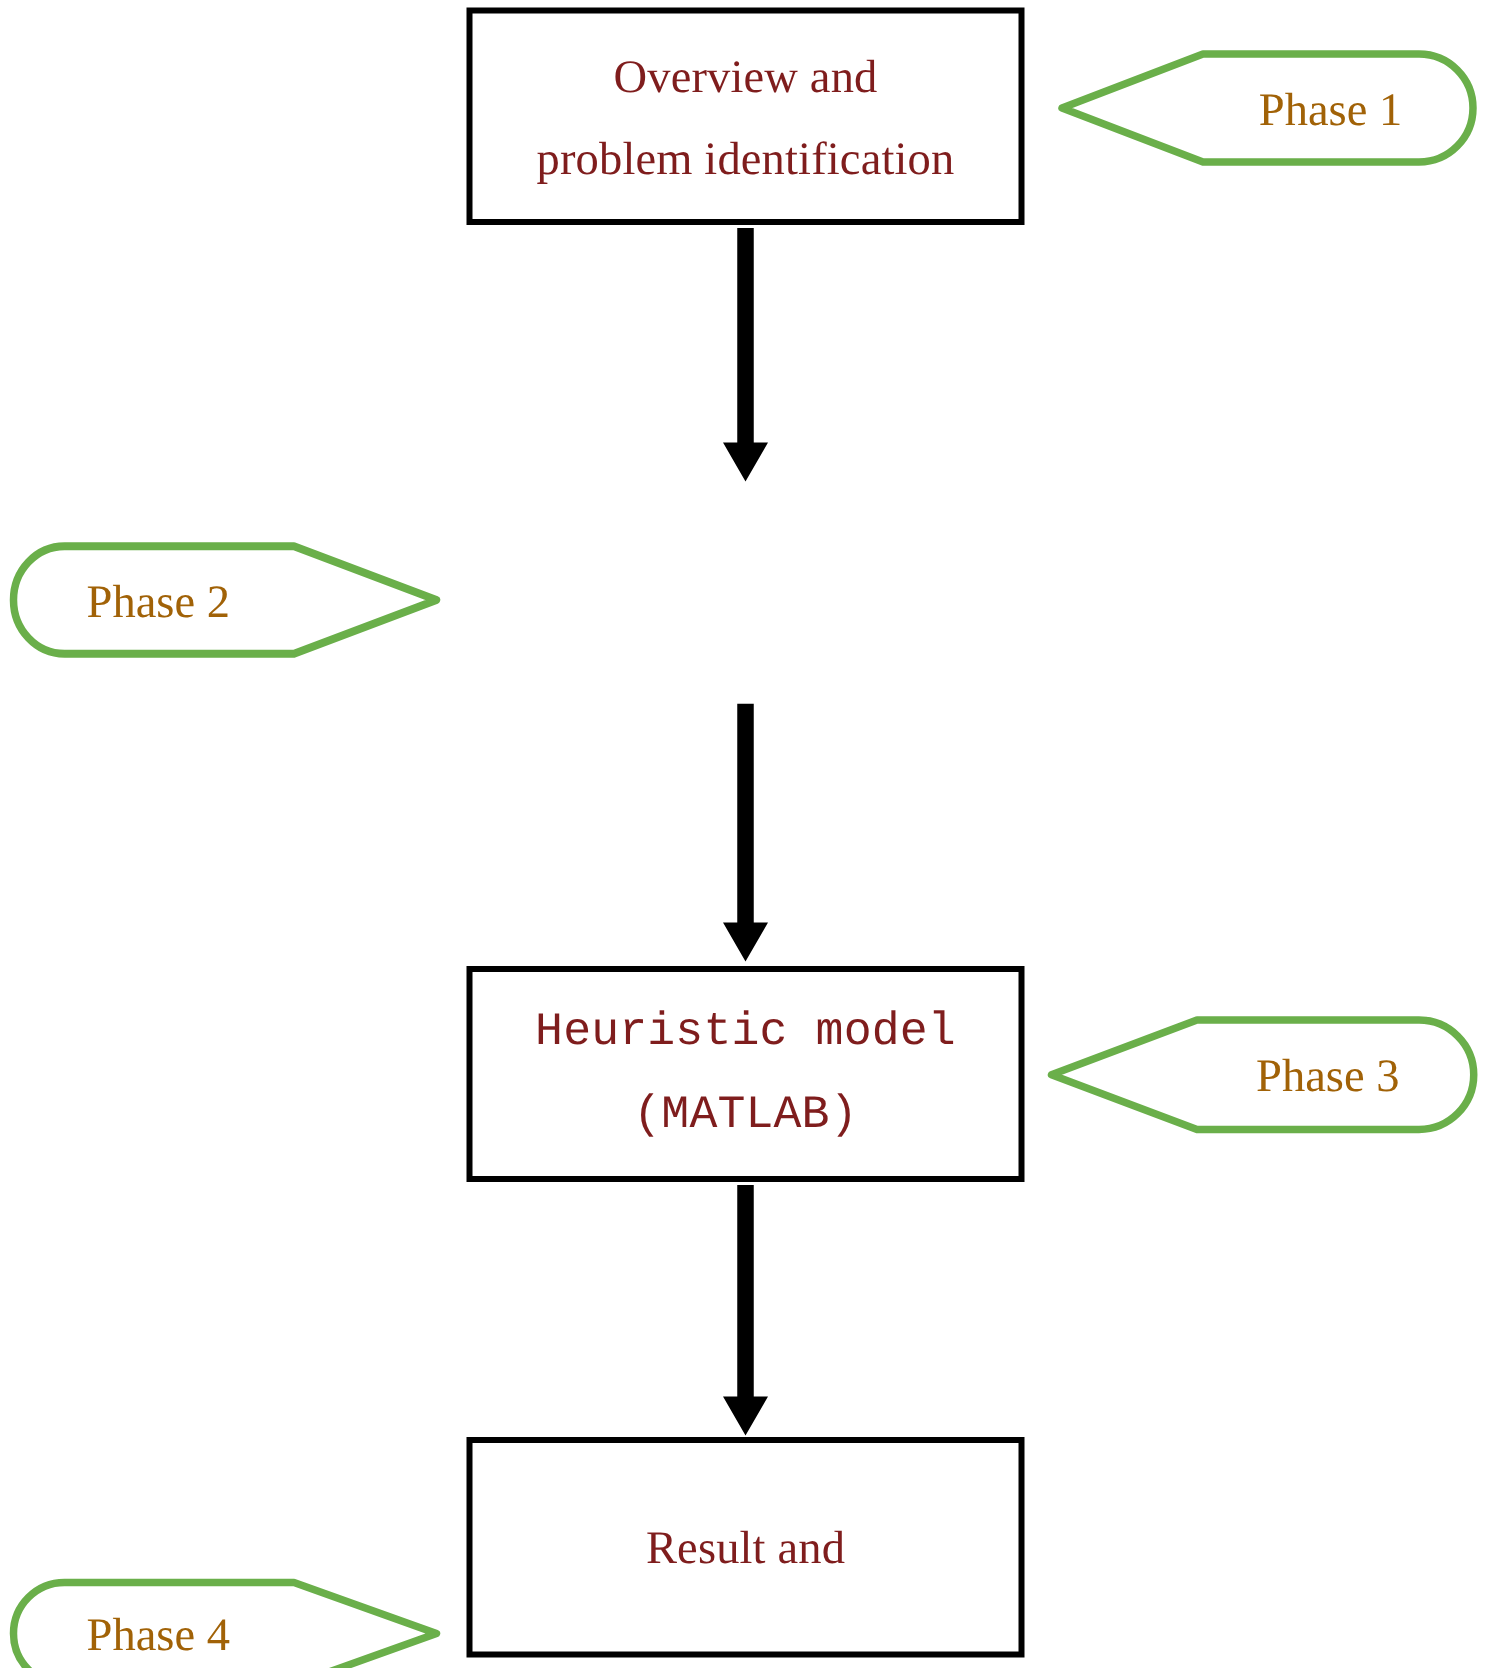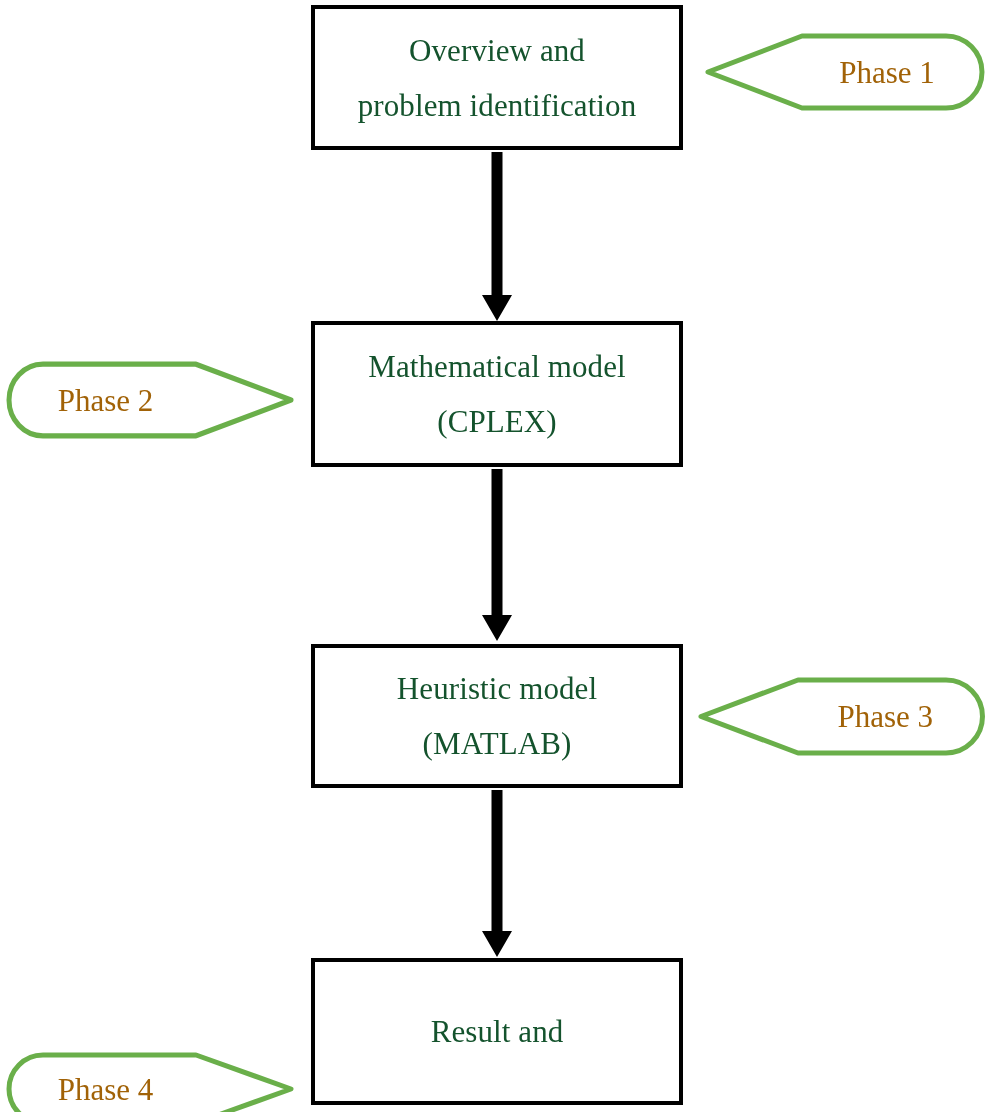--- a/index.html
+++ b/index.html
@@ -26,21 +26,21 @@
     border: 4px solid #000000;
     background: #ffffff;
     display: flex;
     flex-direction: column;
     align-items: center;
     justify-content: center;
     text-align: center;
   }
   .box-line {
     display: block;
-    color: #14532d;
+    color: #7f1d1d;
     font-size: 31px;
     line-height: 1.00;
     letter-spacing: 0.1px;
     white-space: nowrap;
   }
   .box-line + .box-line {
     margin-top: 24px;
   }
 
   
@@ -95,39 +95,35 @@
     </svg>
     <span class="phase-label">Phase 1</span>
   </div>
 
   <div class="connector-arrow" style="left:466px; top:152px; width:62px; height:172px;">
     <svg viewBox="0 0 62 172" preserveAspectRatio="none">
       <path d="M 25.5 0 L 36.5 0 L 36.5 143 L 46 143 L 31 169 L 16 143 L 25.5 143 Z" fill="#000000"></path>
     </svg>
   </div>
 
-  <div class="process-box" style="left:311px; top:321px; width:372px; height:146px;">
-    <span class="box-line">Mathematical model</span>
-    <span class="box-line">(CPLEX)</span>
-  </div>
 
   <div class="phase-banner points-right" style="left:4px; top:361px; width:290px; height:78px;">
     <svg viewBox="0 0 290 74" preserveAspectRatio="none">
       <path d="M 39 3 L 192 3 L 287 37 L 192 71 L 39 71 A 34 34 0 0 1 39 3 Z" fill="#ffffff" stroke="#6aaf4a" stroke-width="5" stroke-linejoin="round" stroke-linecap="round"></path>
     </svg>
     <span class="phase-label">Phase 2</span>
   </div>
 
   <div class="connector-arrow" style="left:466px; top:469px; width:62px; height:175px;">
     <svg viewBox="0 0 62 175" preserveAspectRatio="none">
       <path d="M 25.5 0 L 36.5 0 L 36.5 146 L 46 146 L 31 172 L 16 146 L 25.5 146 Z" fill="#000000"></path>
     </svg>
   </div>
 
-  <div class="process-box" style="left:311px; top:644px; width:372px; height:144px;">
+  <div class="process-box" style="left:311px; top:644px; width:372px; height:144px;font-family:Liberation Mono, monospace;">
     <span class="box-line">Heuristic model</span>
     <span class="box-line">(MATLAB)</span>
   </div>
 
   <div class="phase-banner points-left" style="left:698px; top:677px; width:288px; height:79px;">
     <svg viewBox="0 0 288 79" preserveAspectRatio="none">
       <path d="M 100 3 L 248 3 A 36.5 36.5 0 0 1 248 76 L 100 76 L 3 39.5 Z" fill="#ffffff" stroke="#6aaf4a" stroke-width="5" stroke-linejoin="round" stroke-linecap="round"></path>
     </svg>
     <span class="phase-label">Phase 3</span>
   </div>

